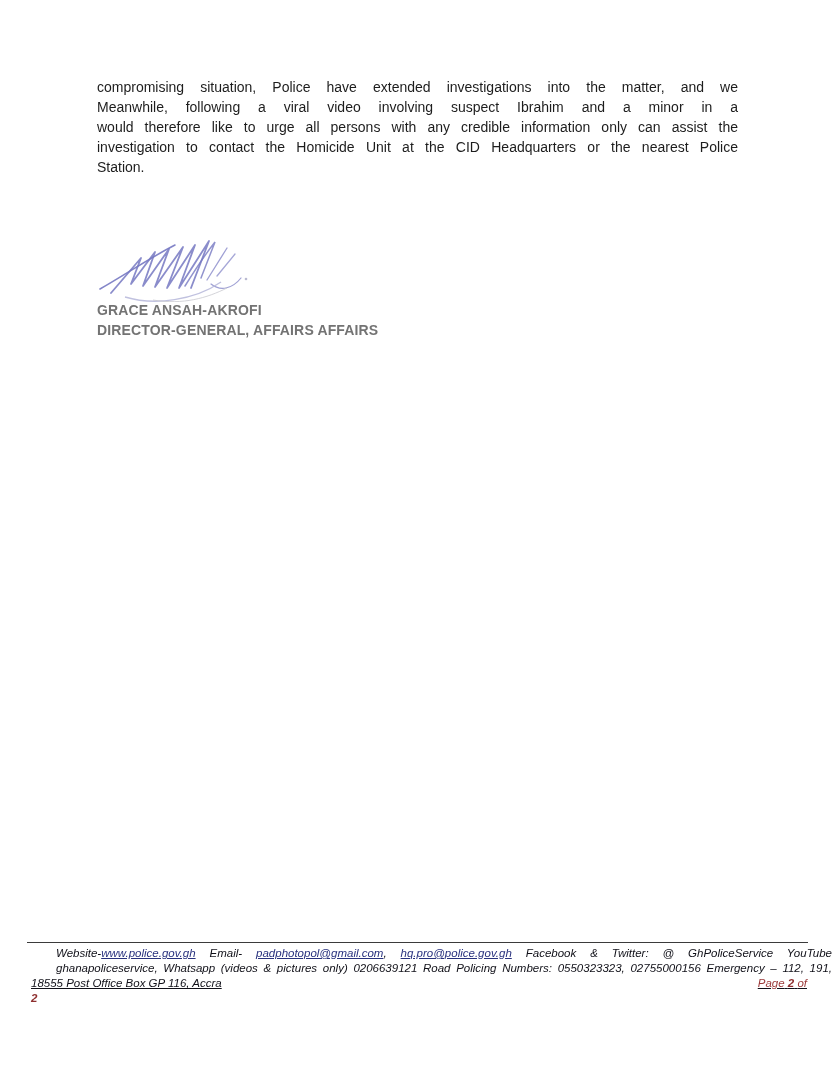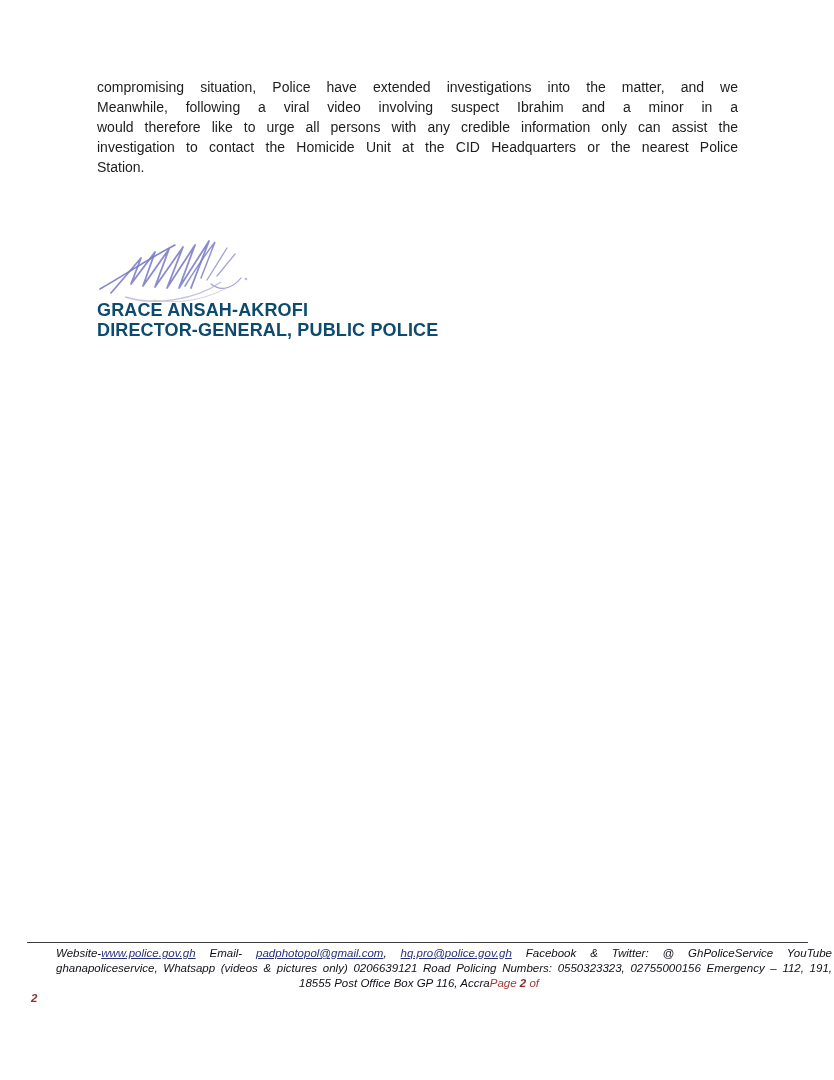--- a/index.html
+++ b/index.html
@@ -42,24 +42,24 @@
     top: 236px;
     width: 160px;
     height: 66px;
   }
 
   
   .signatory {
     position: absolute;
     left: 97px;
     top: 301px;
-    font-size: 18px;
+    font-size: 14px;
     line-height: 19.8px;
     font-weight: 700;
-    color: #0c4a6e;
+    color: #737373;
     letter-spacing: 0.15px;
   }
 
   
   .footer-rule {
     position: absolute;
     left: 27px;
     top: 942px;
     width: 781px;
     height: 0;
@@ -78,22 +78,23 @@
   .fline {
     width: 100%;
   }
   .fline.just {
     text-align: justify;
     text-align-last: justify;
     margin-left: 25px;
   }
   .fline.row3 {
     display: flex;
-    justify-content: center;
+    justify-content: space-between;
     align-items: baseline;
+    text-decoration: underline;
   }
   .lnk {
     color: #28317e;
     text-decoration: underline;
     cursor: pointer;
   }
   .pg {
     color: #9c3a3a;
     white-space: nowrap;
   }
@@ -127,21 +128,21 @@
       <path d="M122,40 L140,18" stroke-width="1.3" opacity="0.65"></path>
       <path d="M116,48 C126,56 138,52 146,42" stroke-width="1.2" opacity="0.7"></path>
     </g>
     <path d="M30,61 C60,70 100,64 126,46" stroke="#b9badb" stroke-width="1.4" fill="none" opacity="0.9"></path>
     <path d="M58,64 C88,69 112,62 132,52" stroke="#c9c9cf" stroke-width="1" fill="none" opacity="0.8"></path>
     <circle cx="151" cy="43" r="1.3" fill="#a9a9c6" opacity="0.8"></circle>
   </svg>
 
   <div class="signatory">
     <div>GRACE ANSAH-AKROFI</div>
-    <div>DIRECTOR-GENERAL, PUBLIC POLICE</div>
+    <div>DIRECTOR-GENERAL, AFFAIRS AFFAIRS</div>
   </div>
 
   <div class="footer-rule"></div>
 
   <div class="footer">
     <div class="fline just"><span>Website-</span><span class="lnk">www.police.gov.gh</span> <span>Email-</span> <span class="lnk">padphotopol@gmail.com</span><span>,</span> <span class="lnk">hq.pro@police.gov.gh</span> <span>Facebook &amp; Twitter: @ GhPoliceService YouTube</span></div>
     <div class="fline just">ghanapoliceservice, Whatsapp (videos &amp; pictures only) 0206639121 Road Policing Numbers: 0550323323, 02755000156 Emergency – 112, 191,</div>
     <div class="fline row3">
       <span>18555 Post Office Box GP 116, Accra</span>
       <span class="pg"><span>Page</span> <b>2</b> <span>of</span></span>

